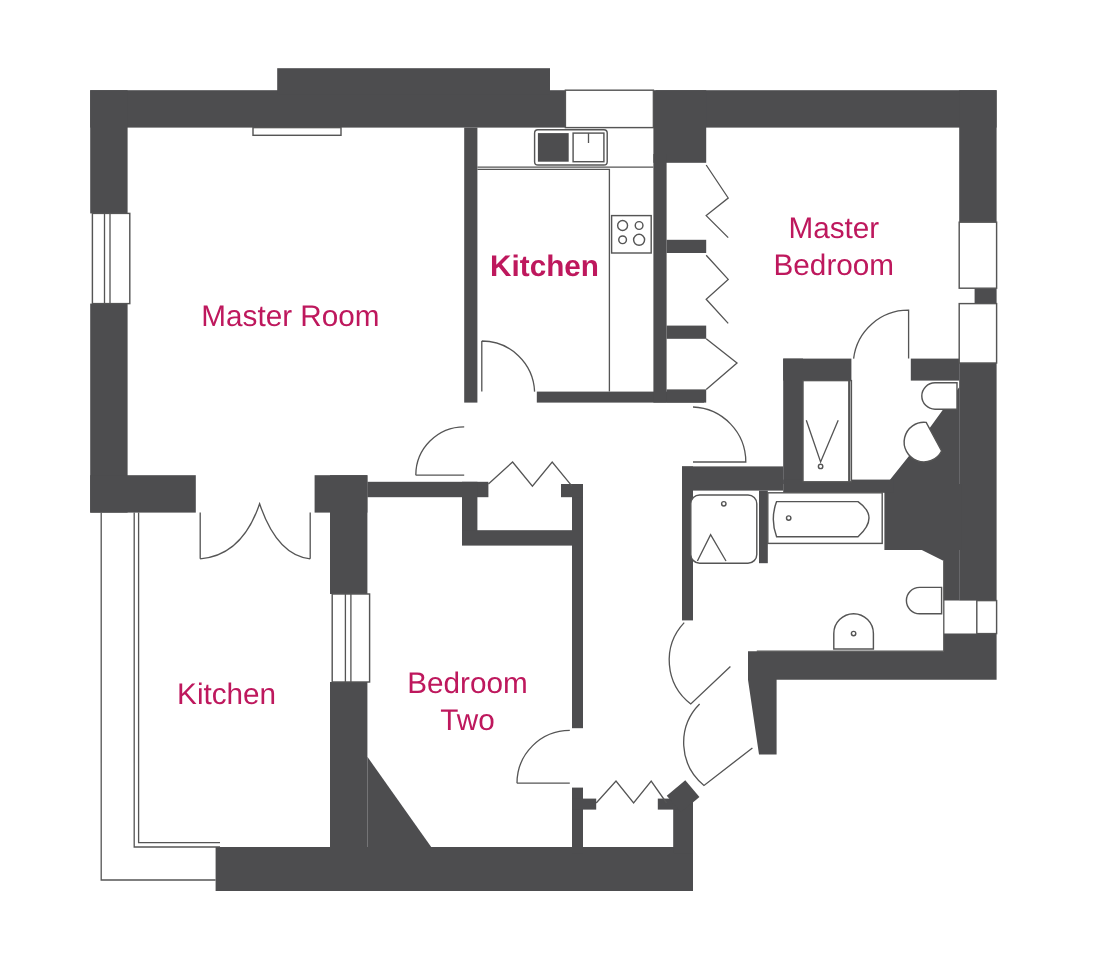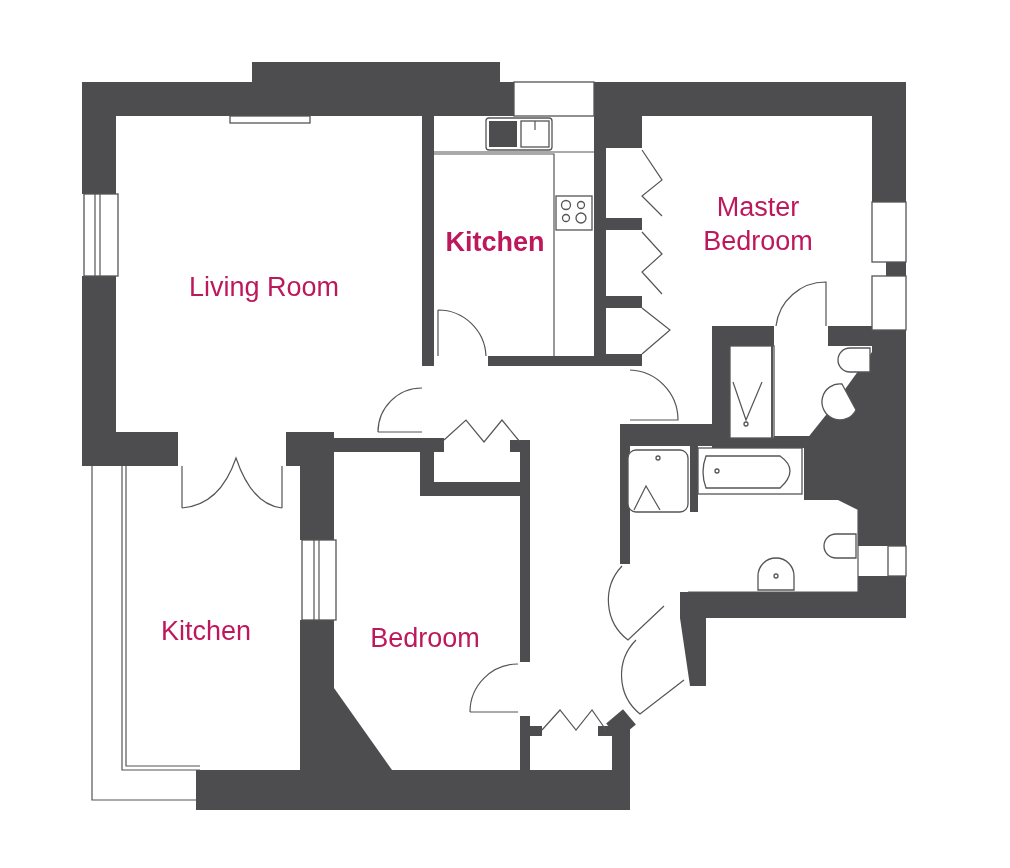--- a/index.html
+++ b/index.html
@@ -149,22 +149,23 @@
 
     <path d="M856,534 L836,534 A12,12 0 0 0 836,558 L856,558 Z" class="fix"></path>
 
     <path d="M758,590 L758,576 A18,18 0 0 1 794,576 L794,590 Z" class="fix"></path>
     <circle cx="776" cy="576" r="2" class="fix"></circle>
     <line x1="688" y1="592" x2="858" y2="592" class="thin"></line>
     <line x1="858" y1="510" x2="858" y2="592" class="thin"></line>
   </g>
 </svg>
 
-<div class="room-label" style="left:264px;top:287px;">Living Room</div>
+<div class="room-label" style="left:264px;top:287px;">Master Room</div>
 <div class="room-label" style="left:495px;top:242px;font-weight:bold;">Kitchen</div>
 <div class="room-label" style="left:758px;top:224px;">
   <div>Master</div>
   <div>Bedroom</div>
 </div>
 <div class="room-label" style="left:425px;top:638px;">
   <div>Bedroom</div>
+  <div>Two</div>
 </div>
 <div class="room-label" style="left:206px;top:631px;">Kitchen</div>
 
 </body></html>

